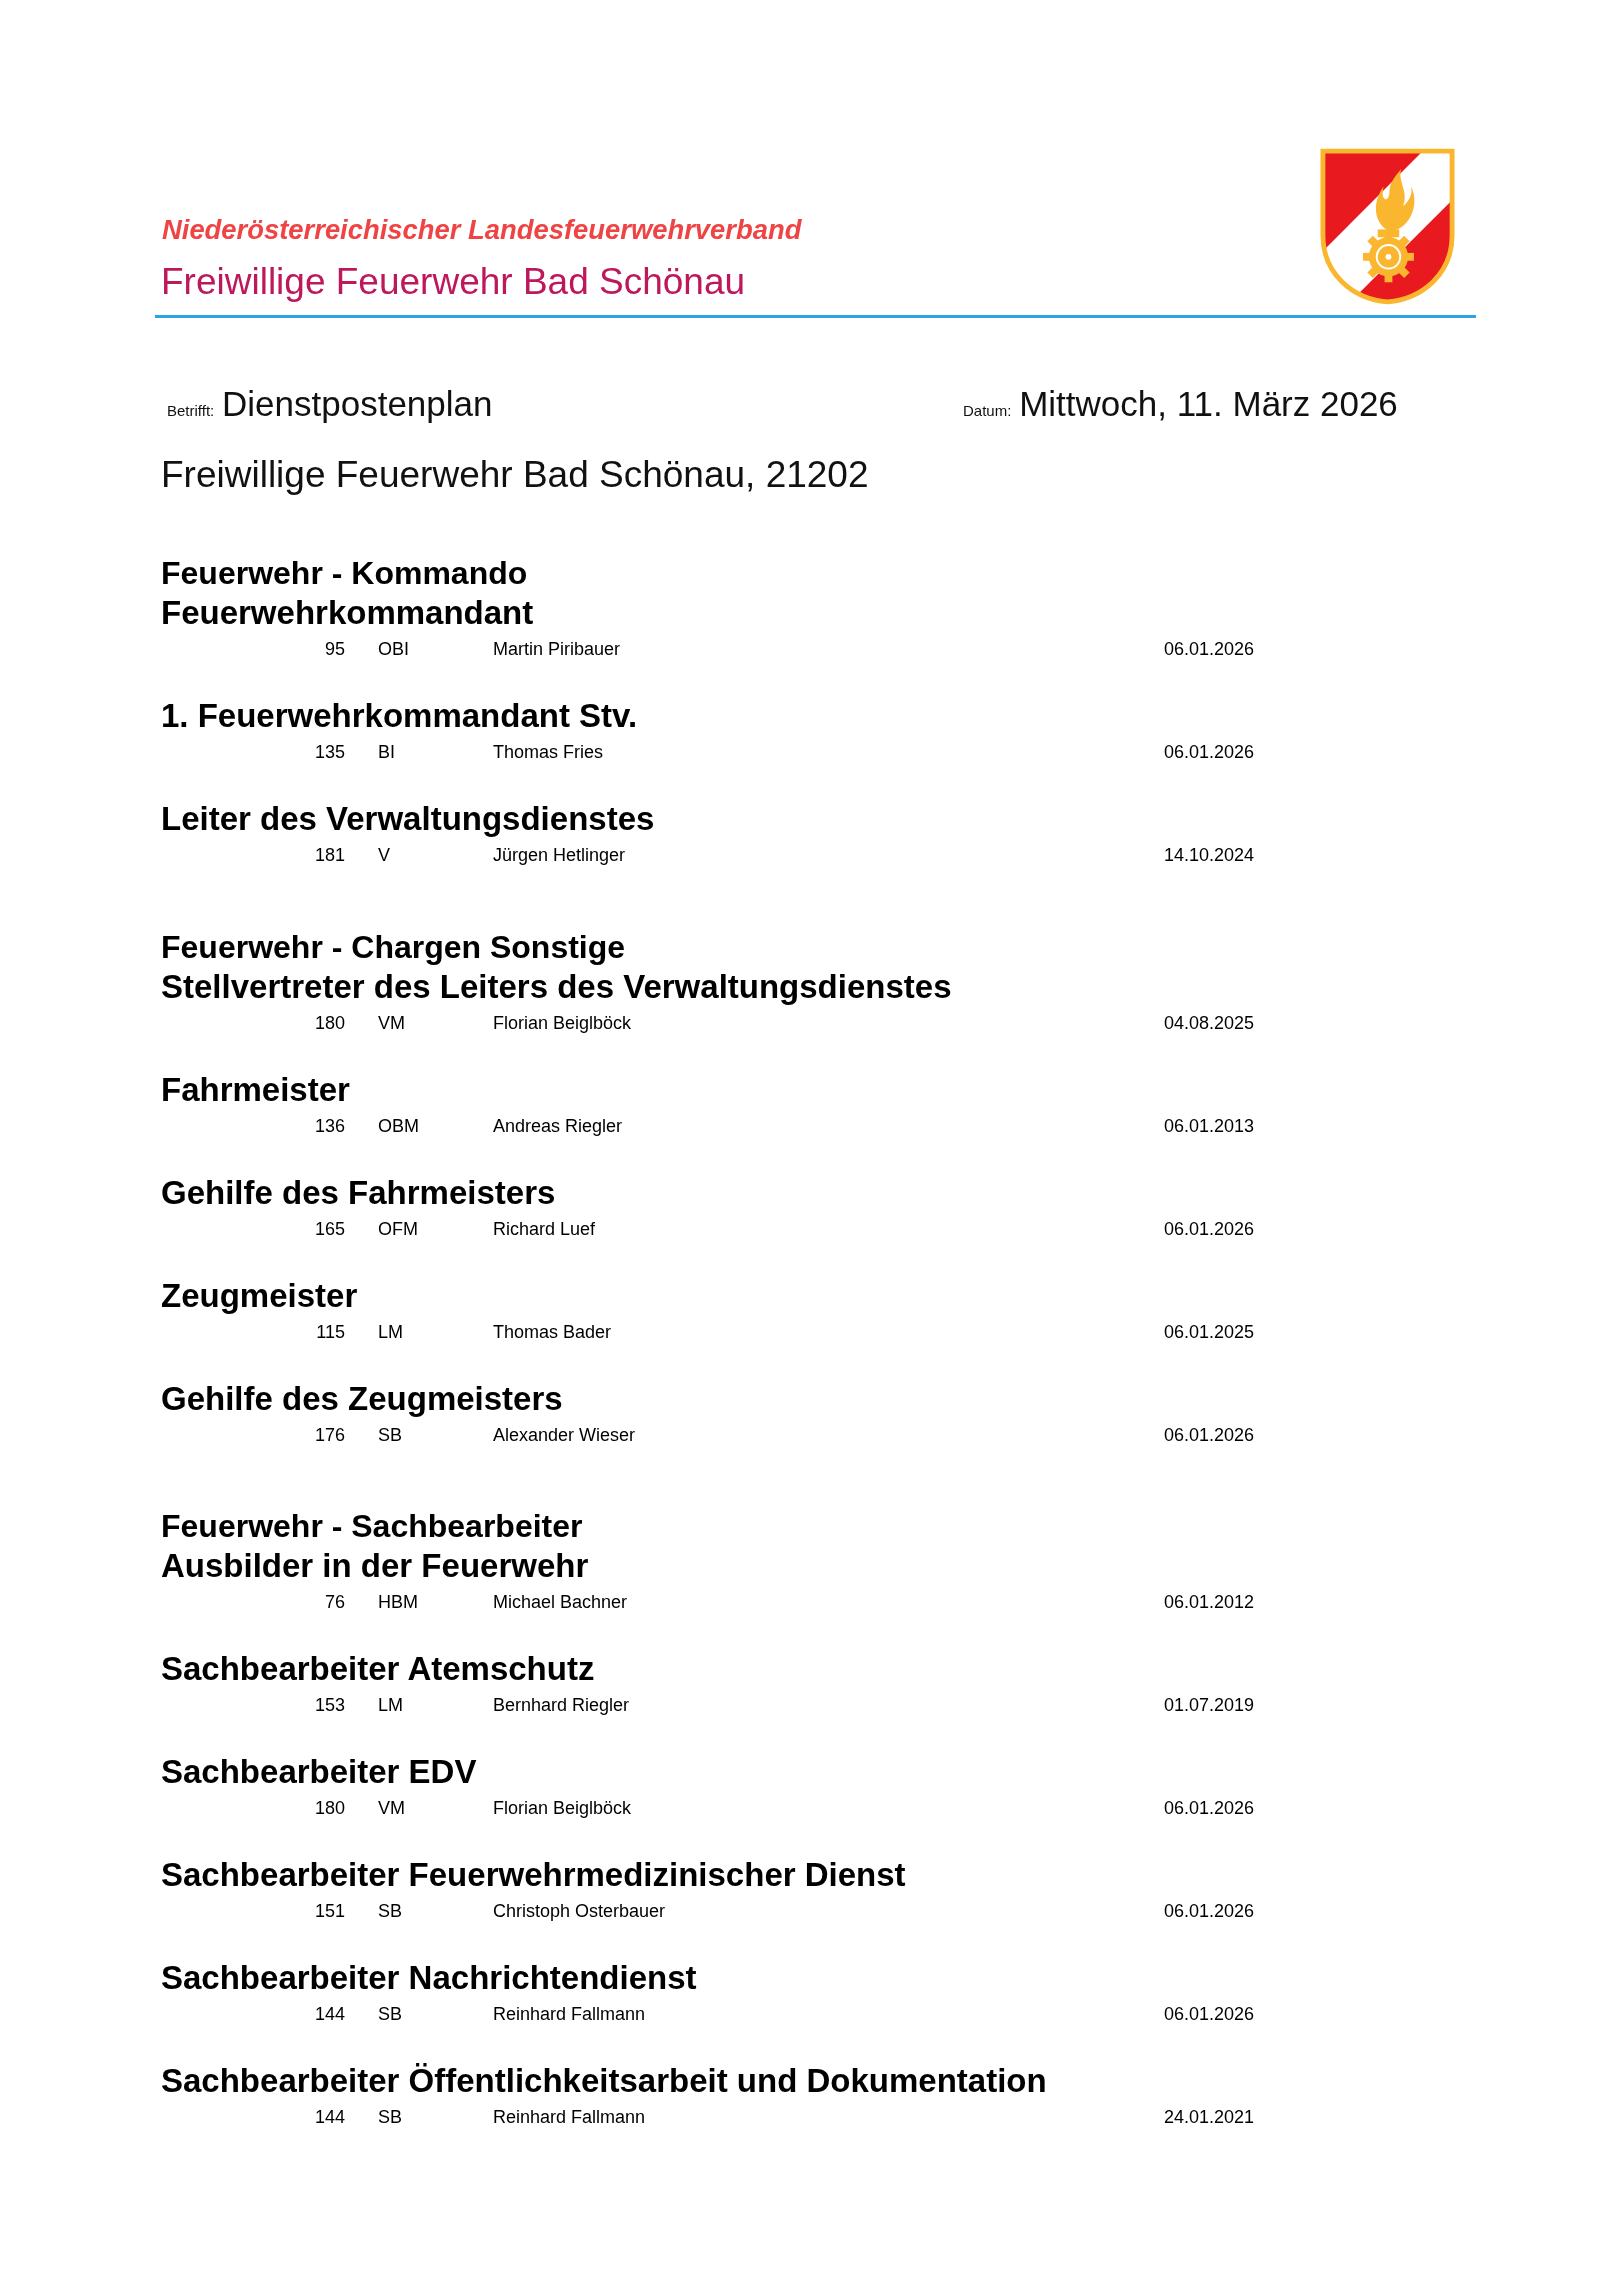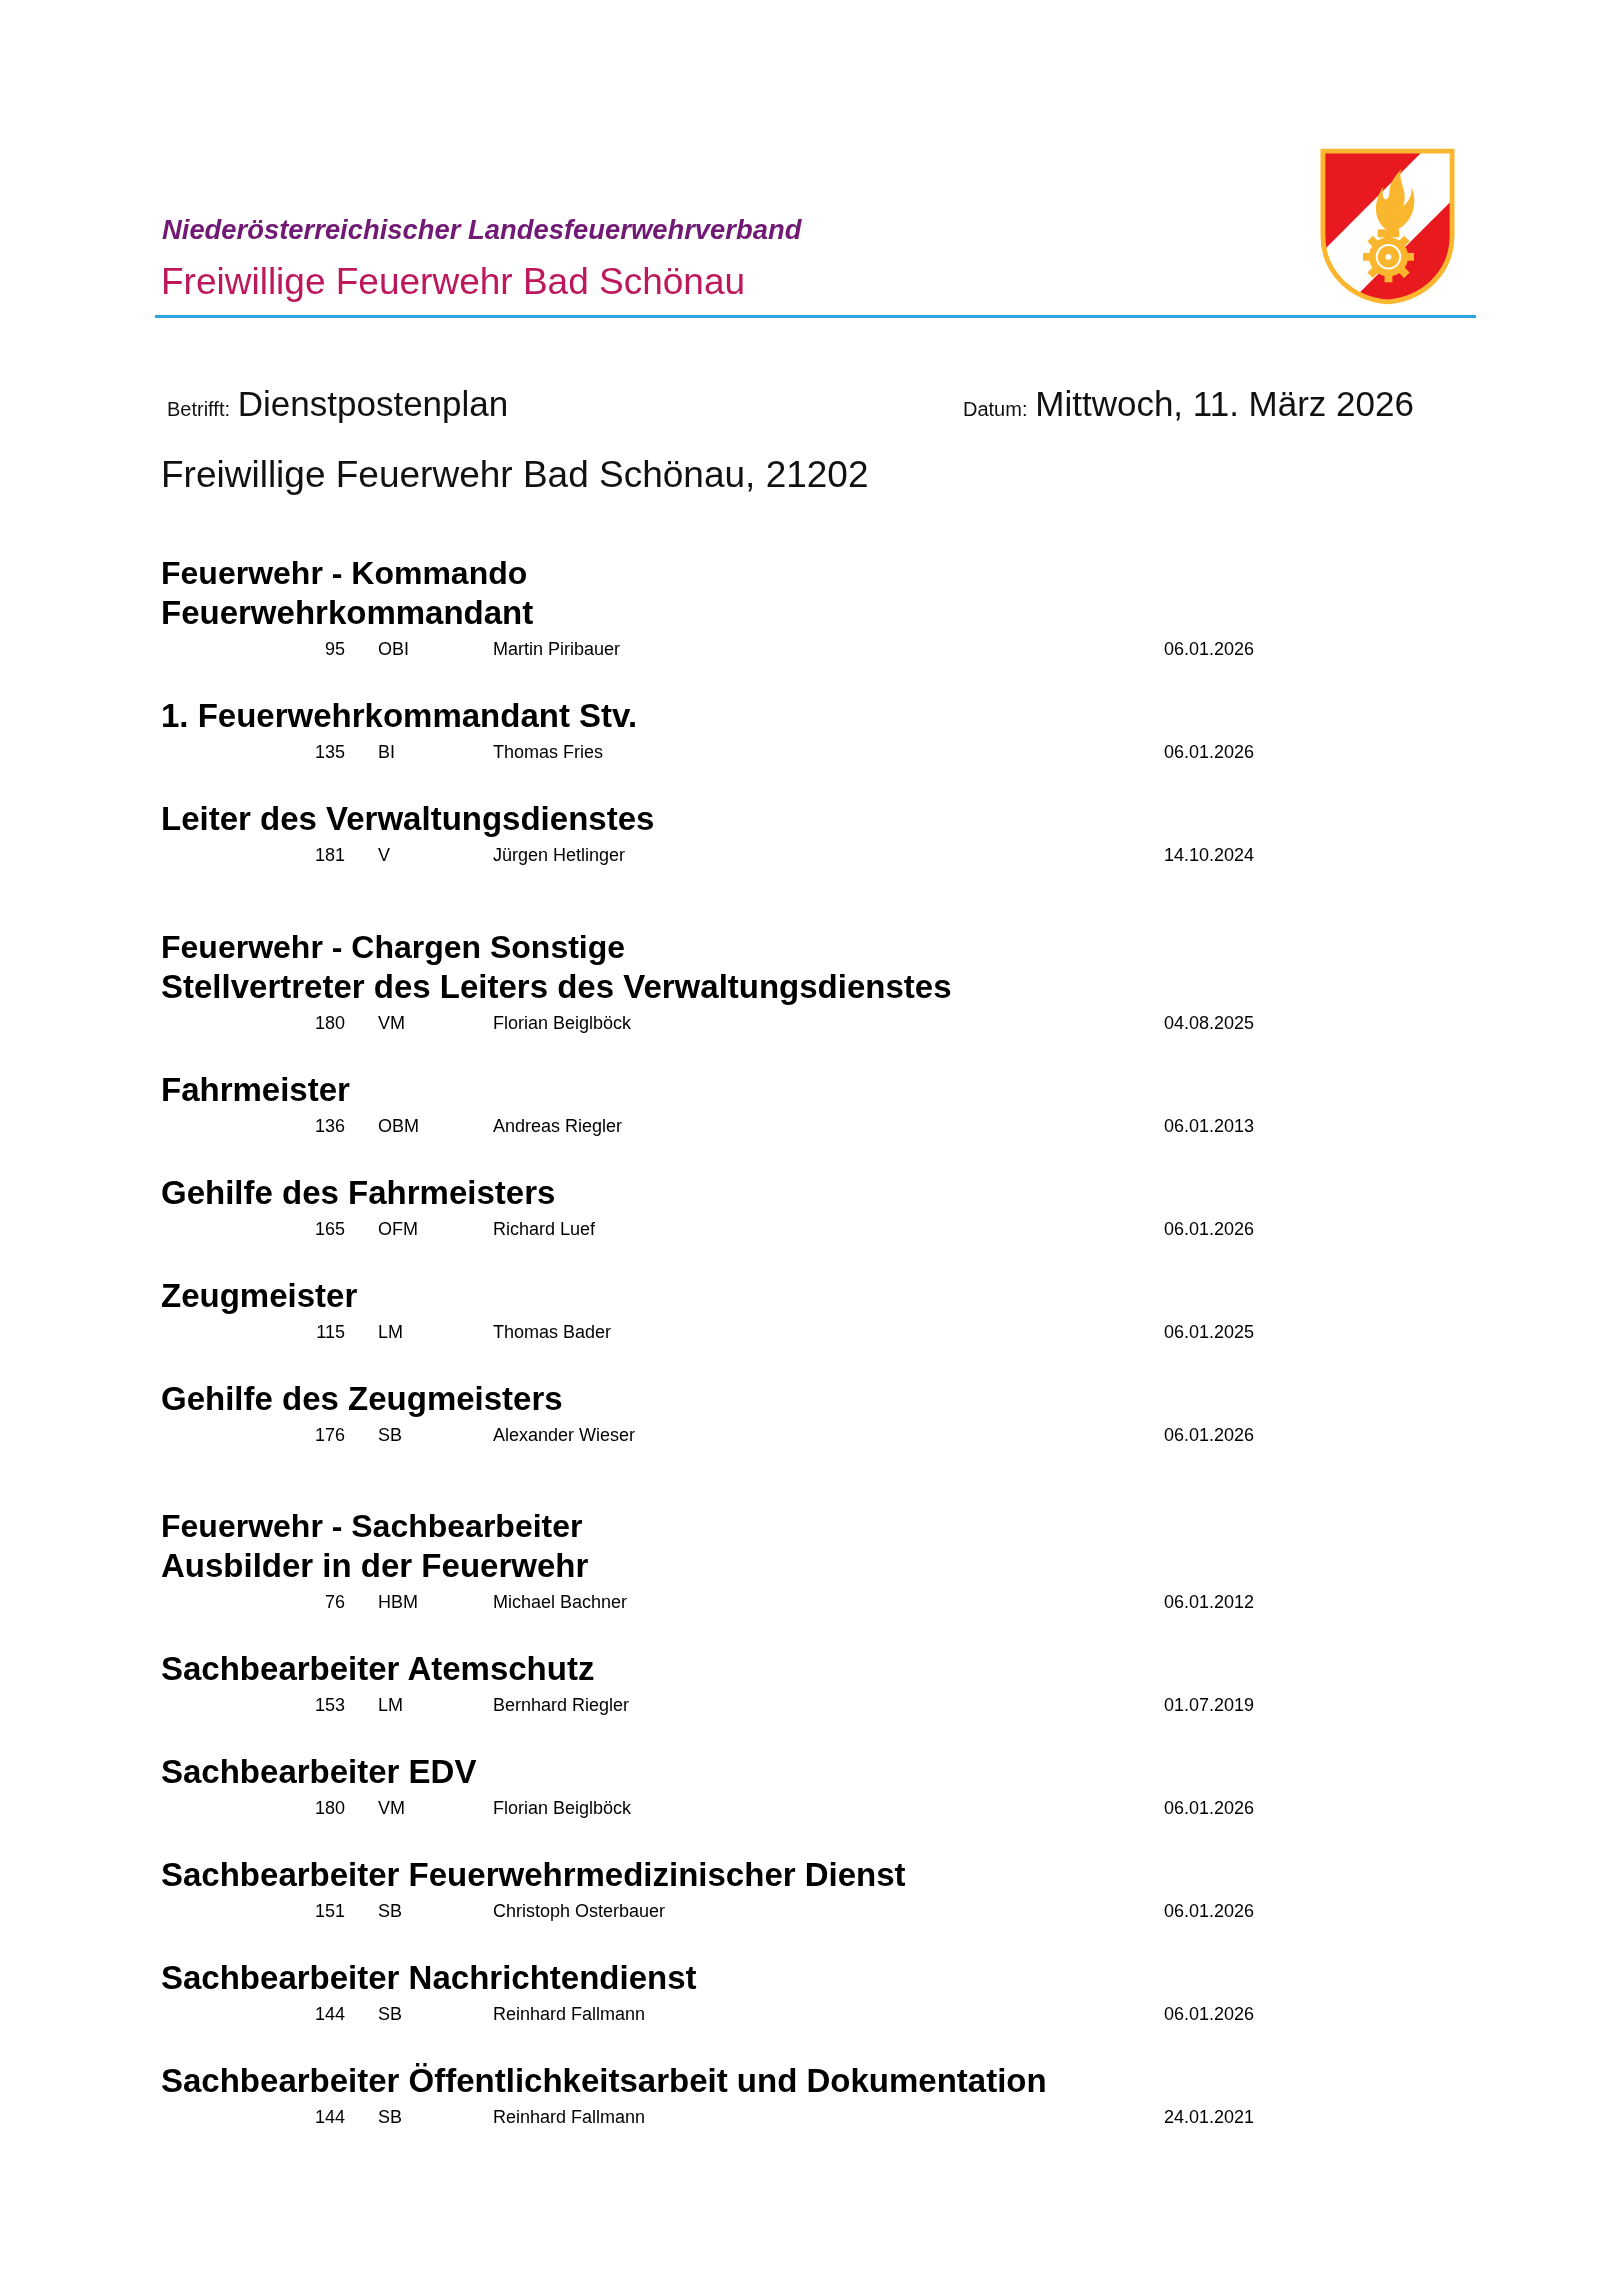--- a/index.html
+++ b/index.html
@@ -1,21 +1,21 @@
 <!DOCTYPE html>
 <html><head>
   <meta charset="utf-8">
   <style>
     html, body { margin:0; padding:0; background:#ffffff; }
     body { width:1621px; height:2293px; position:relative; font-family:"Liberation Sans", sans-serif; color:#000; overflow:hidden; }
-    .org { position:absolute; left:162px; top:214px; font-size:27.4px; font-weight:bold; font-style:italic; color:#701a75; }
+    .org { position:absolute; left:162px; top:214px; font-size:27.4px; font-weight:bold; font-style:italic; color:#ef4444; }
     .unit { position:absolute; left:161px; top:261px; font-size:37px; color:#be185d; }
     .rule { position:absolute; left:155px; top:315px; width:1321px; height:2.9px; background:#2ea3e3; }
     .logo { position:absolute; left:1319px; top:147px; width:137px; height:159px; }
-    .meta-label { font-size:20px; color:#111; }
+    .meta-label { font-size:15px; color:#111; }
     .meta-value { font-size:35px; color:#111; margin-left:7.8px; }
     .betrifft { position:absolute; left:167px; top:384px; }
     .datum { position:absolute; left:963px; top:384px; }
     .doc-title { position:absolute; left:161px; top:454px; font-size:37px; color:#111; }
     .content { position:absolute; left:161px; top:552px; width:1274px; }
     .section { margin-bottom:21.6px; }
     .section-title { font-size:32px; font-weight:bold; height:43px; line-height:43px; }
     .role-title { font-size:33px; font-weight:bold; height:35px; line-height:35px; }
     .row { position:relative; height:47px; font-size:18px; line-height:39px; }
     .role { height:103px; }

